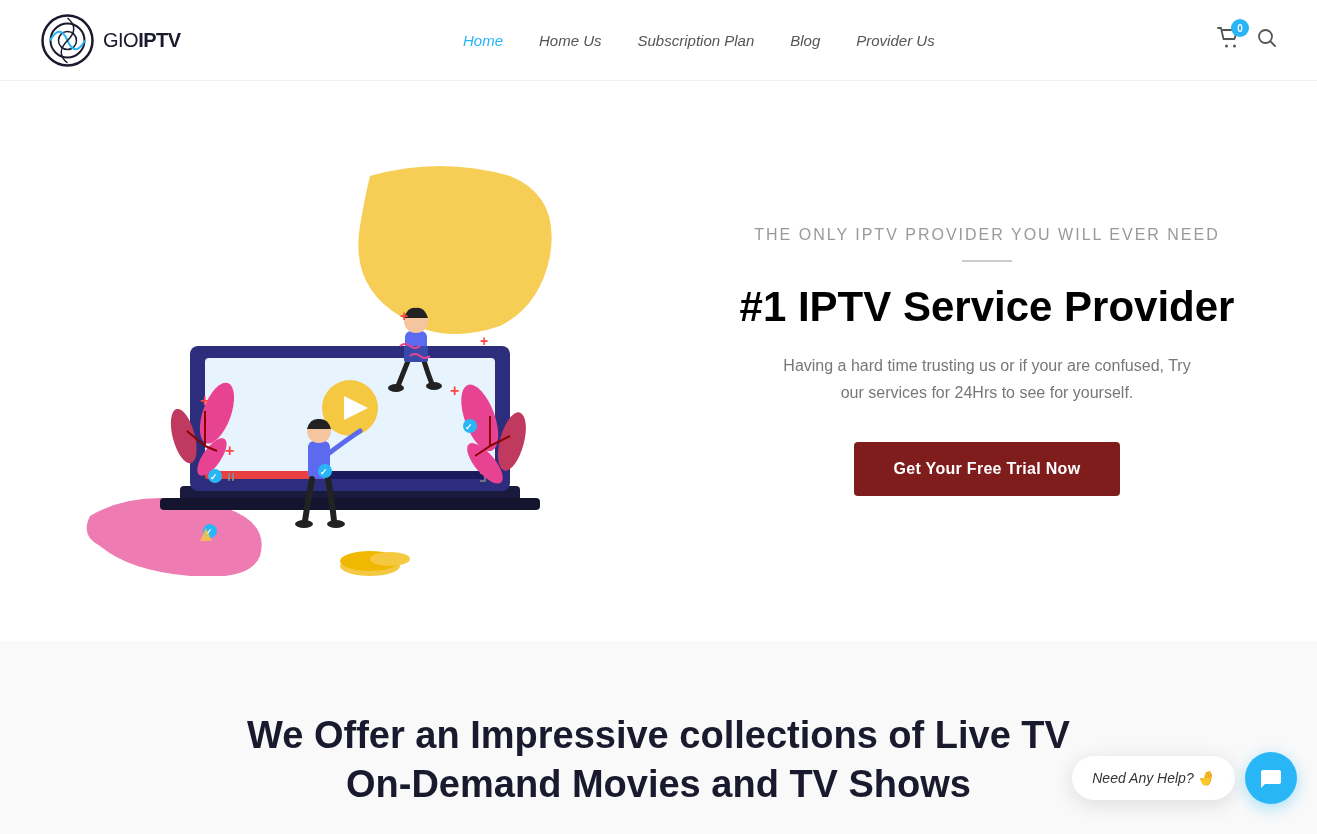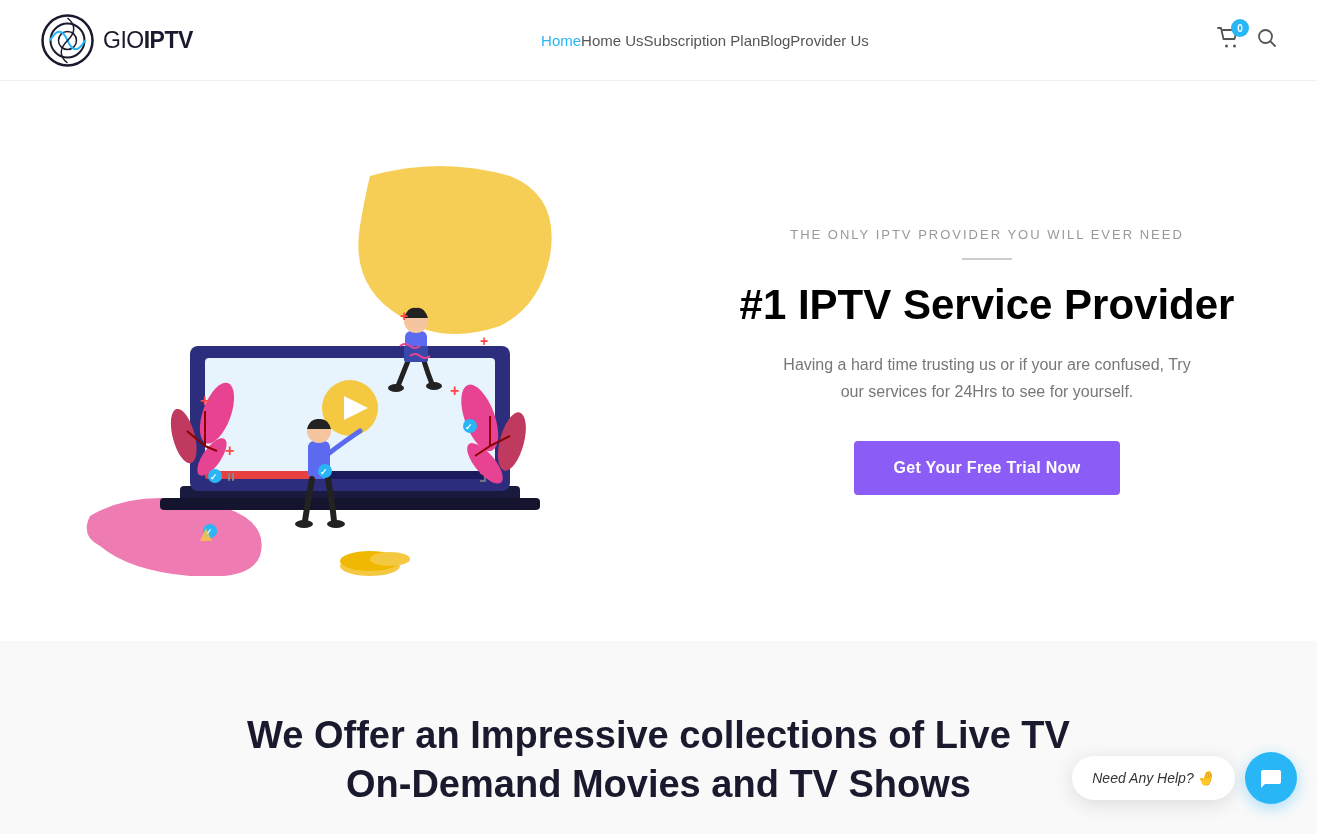--- a/index.html
+++ b/index.html
@@ -19,31 +19,33 @@
     .logo-area {
       display: flex;
       align-items: center;
       gap: 8px;
     }
     .logo-icon {
       width: 55px;
       height: 55px;
     }
     .logo-text {
-      font-size: 23px;
+      font-size: 20px;
       font-weight: 700;
       color: #1a1a2e;
       letter-spacing: -0.5px;
     }
     .logo-text span.gio { color: #1a1a2e; font-weight: 400; }
     .logo-text span.iptv { color: #1a1a2e; font-weight: 900; }
 
     nav {
       display: flex;
       align-items: flex-end;
+      gap: 36px;
+      font-style: italic;
     }
     nav a {
       text-decoration: none;
       font-size: 15px;
       color: #555;
       font-weight: 500;
       transition: color 0.2s;
     }
     nav a.active { color: #29b6f6; }
 
@@ -93,21 +95,21 @@
     .hero-right {
       flex: 1;
       display: flex;
       flex-direction: column;
       align-items: center;
       text-align: center;
       padding-left: 60px;
       max-width: 560px;
     }
     .hero-subtitle {
-      font-size: 13px;
+      font-size: 16px;
       letter-spacing: 2px;
       color: #999;
       text-transform: uppercase;
       margin-bottom: 16px;
     }
     .hero-divider {
       width: 50px;
       height: 2px;
       background: #ccc;
       margin: 0 auto 20px;
@@ -120,21 +122,21 @@
       line-height: 1.2;
     }
     .hero-desc {
       font-size: 16px;
       color: #777;
       line-height: 1.7;
       margin-bottom: 36px;
       max-width: 420px;
     }
     .trial-btn {
-      background: #8b5cf6;
+      background: #7f1d1d;
       color: #fff;
       border: none;
       padding: 18px 40px;
       font-size: 16px;
       font-weight: 600;
       border-radius: 4px;
       cursor: pointer;
       transition: background 0.2s;
       letter-spacing: 0.3px;
     }

